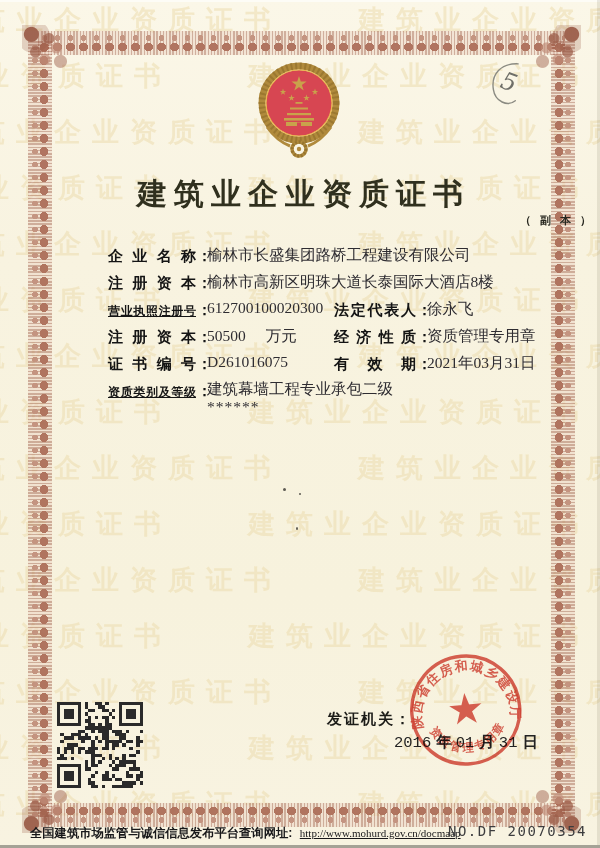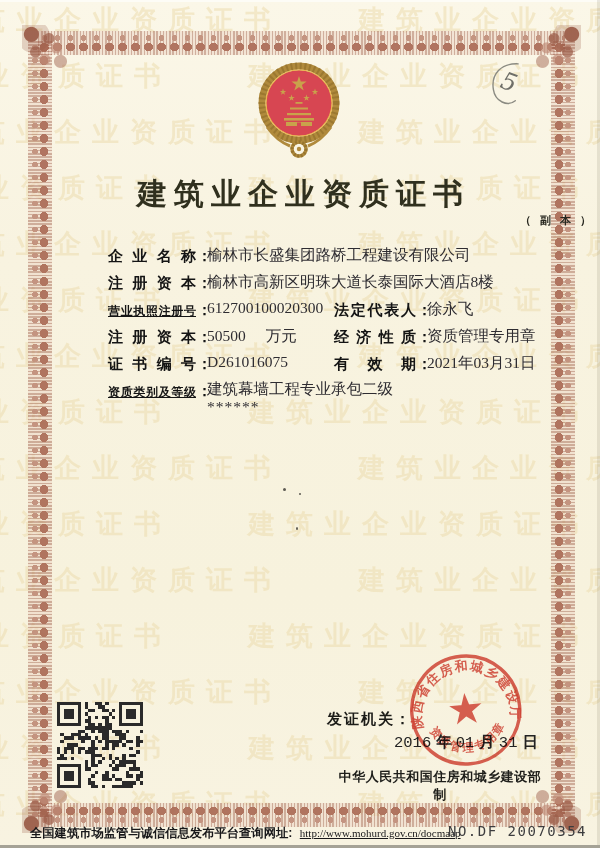--- a/index.html
+++ b/index.html
@@ -244,21 +244,20 @@
       <use href="#st2" transform="translate(66,60) scale(17)" fill="#cf2d20" opacity=".85"></use>
       <text font-size="13" font-weight="bold" fill="#cf2d20" opacity=".85" letter-spacing="1.5" font-family="Liberation Sans, sans-serif">
         <textPath href="#sealTopArc" startOffset="50%" text-anchor="middle">陕西省住房和城乡建设厅</textPath>
       </text>
       <text font-size="11.5" font-weight="bold" fill="#cf2d20" opacity=".85" letter-spacing="2" font-family="Liberation Sans, sans-serif">
         <textPath href="#sealBotArc" startOffset="50%" text-anchor="middle">资质管理专用章</textPath>
       </text>
     </svg>
   </div>
 
-  <div class="ministry">中华人民共和国住房和城乡建设部制</div>
 
   <div class="footer-query">
     <span class="q-label">全国建筑市场监管与诚信信息发布平台查询网址:</span>
     <span class="q-url">http://www.mohurd.gov.cn/docmaap</span>
   </div>
   <div class="serial">NO.DF 20070354</div>
 
   <div class="speck" style="left:283px;top:488px;width:3px;height:3px;"></div>
   <div class="speck" style="left:299px;top:493px;width:2px;height:2px;"></div>
   <div class="speck" style="left:296px;top:527px;width:2px;height:3px;"></div>

